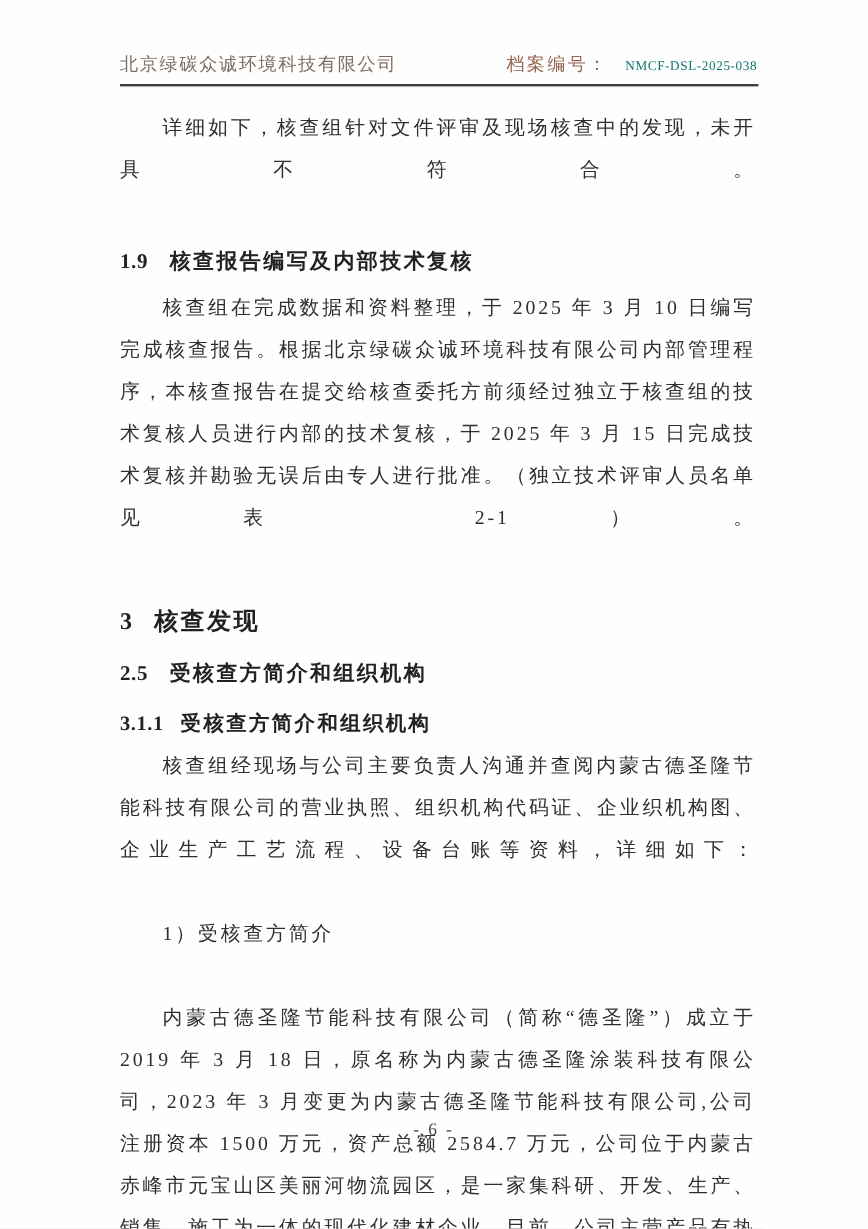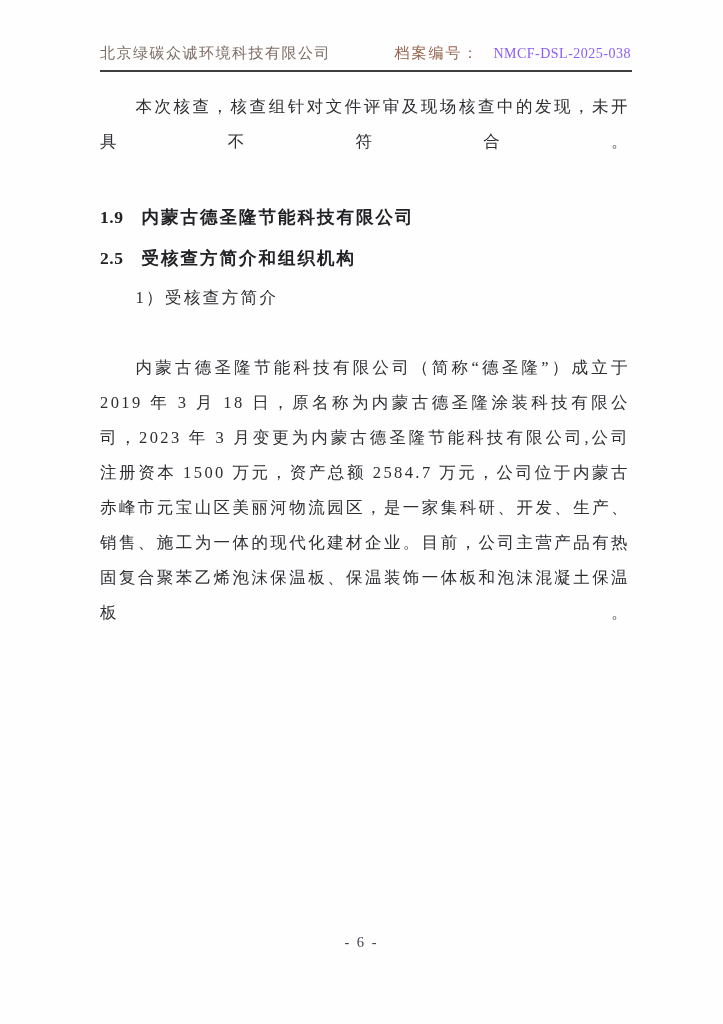--- a/index.html
+++ b/index.html
@@ -21,21 +21,21 @@
     right: 92px;
     display: flex;
     justify-content: space-between;
     align-items: baseline;
     font-size: 15px;
     letter-spacing: 1.5px;
   }
   .header-company { color: #7c6c62; }
   .header-right { letter-spacing: 0.5px; white-space: nowrap; }
   .header-file-label { color: #96644f; letter-spacing: 2px; margin-right: 14px; margin-top: 36px; }
-  .header-file-number { color: #8b5cf6; font-size: 14px; letter-spacing: 0.5px; }
+  .header-file-number { color: #0f766e; font-size: 11px; letter-spacing: 0.5px; }
   .header-rule {
     position: absolute;
     top: 70px;
     left: 100px;
     right: 91px;
     height: 2px;
     background: #3f3f3f;
   }
   
   .doc-body {
@@ -86,33 +86,41 @@
     <span class="header-company">北京绿碳众诚环境科技有限公司</span>
     <span class="header-right">
       <span class="header-file-label">档案编号：</span><span class="header-file-number">NMCF-DSL-2025-038</span>
     </span>
   </div>
 
   <div class="header-rule"></div>
 
   <div class="doc-body">
 
-    <p>本次核查，核查组针对文件评审及现场核查中的发现，未开具不符合。</p>
+    <p>详细如下，核查组针对文件评审及现场核查中的发现，未开具不符合。</p>
 
     <div class="h2">
-      <span class="hnum">1.9</span><span>内蒙古德圣隆节能科技有限公司</span>
+      <span class="hnum">1.9</span><span>核查报告编写及内部技术复核</span>
     </div>
 
+    <p>核查组在完成数据和资料整理，于 2025 年 3 月 10 日编写完成核查报告。根据北京绿碳众诚环境科技有限公司内部管理程序，本核查报告在提交给核查委托方前须经过独立于核查组的技术复核人员进行内部的技术复核，于 2025 年 3 月 15 日完成技术复核并勘验无误后由专人进行批准。（独立技术评审人员名单见表 2-1）。</p>
 
+    <div class="h1">
+      <span class="hnum">3</span><span>核查发现</span>
+    </div>
 
     <div class="h2">
       <span class="hnum">2.5</span><span>受核查方简介和组织机构</span>
     </div>
 
+    <div class="h3">
+      <span class="hnum">3.1.1</span><span>受核查方简介和组织机构</span>
+    </div>
 
+    <p>核查组经现场与公司主要负责人沟通并查阅内蒙古德圣隆节能科技有限公司的营业执照、组织机构代码证、企业织机构图、企业生产工艺流程、设备台账等资料，详细如下：</p>
 
     <p class="list-line">1）受核查方简介</p>
 
     <p>内蒙古德圣隆节能科技有限公司（简称“德圣隆”）成立于 2019 年 3 月 18 日，原名称为内蒙古德圣隆涂装科技有限公司，2023 年 3 月变更为内蒙古德圣隆节能科技有限公司,公司注册资本 1500 万元，资产总额 2584.7 万元，公司位于内蒙古赤峰市元宝山区美丽河物流园区，是一家集科研、开发、生产、销售、施工为一体的现代化建材企业。目前，公司主营产品有热固复合聚苯乙烯泡沫保温板、保温装饰一体板和泡沫混凝土保温板。</p>
 
   </div>
 
   <div class="page-footer">
     <span>- 6 -</span>
   </div>

